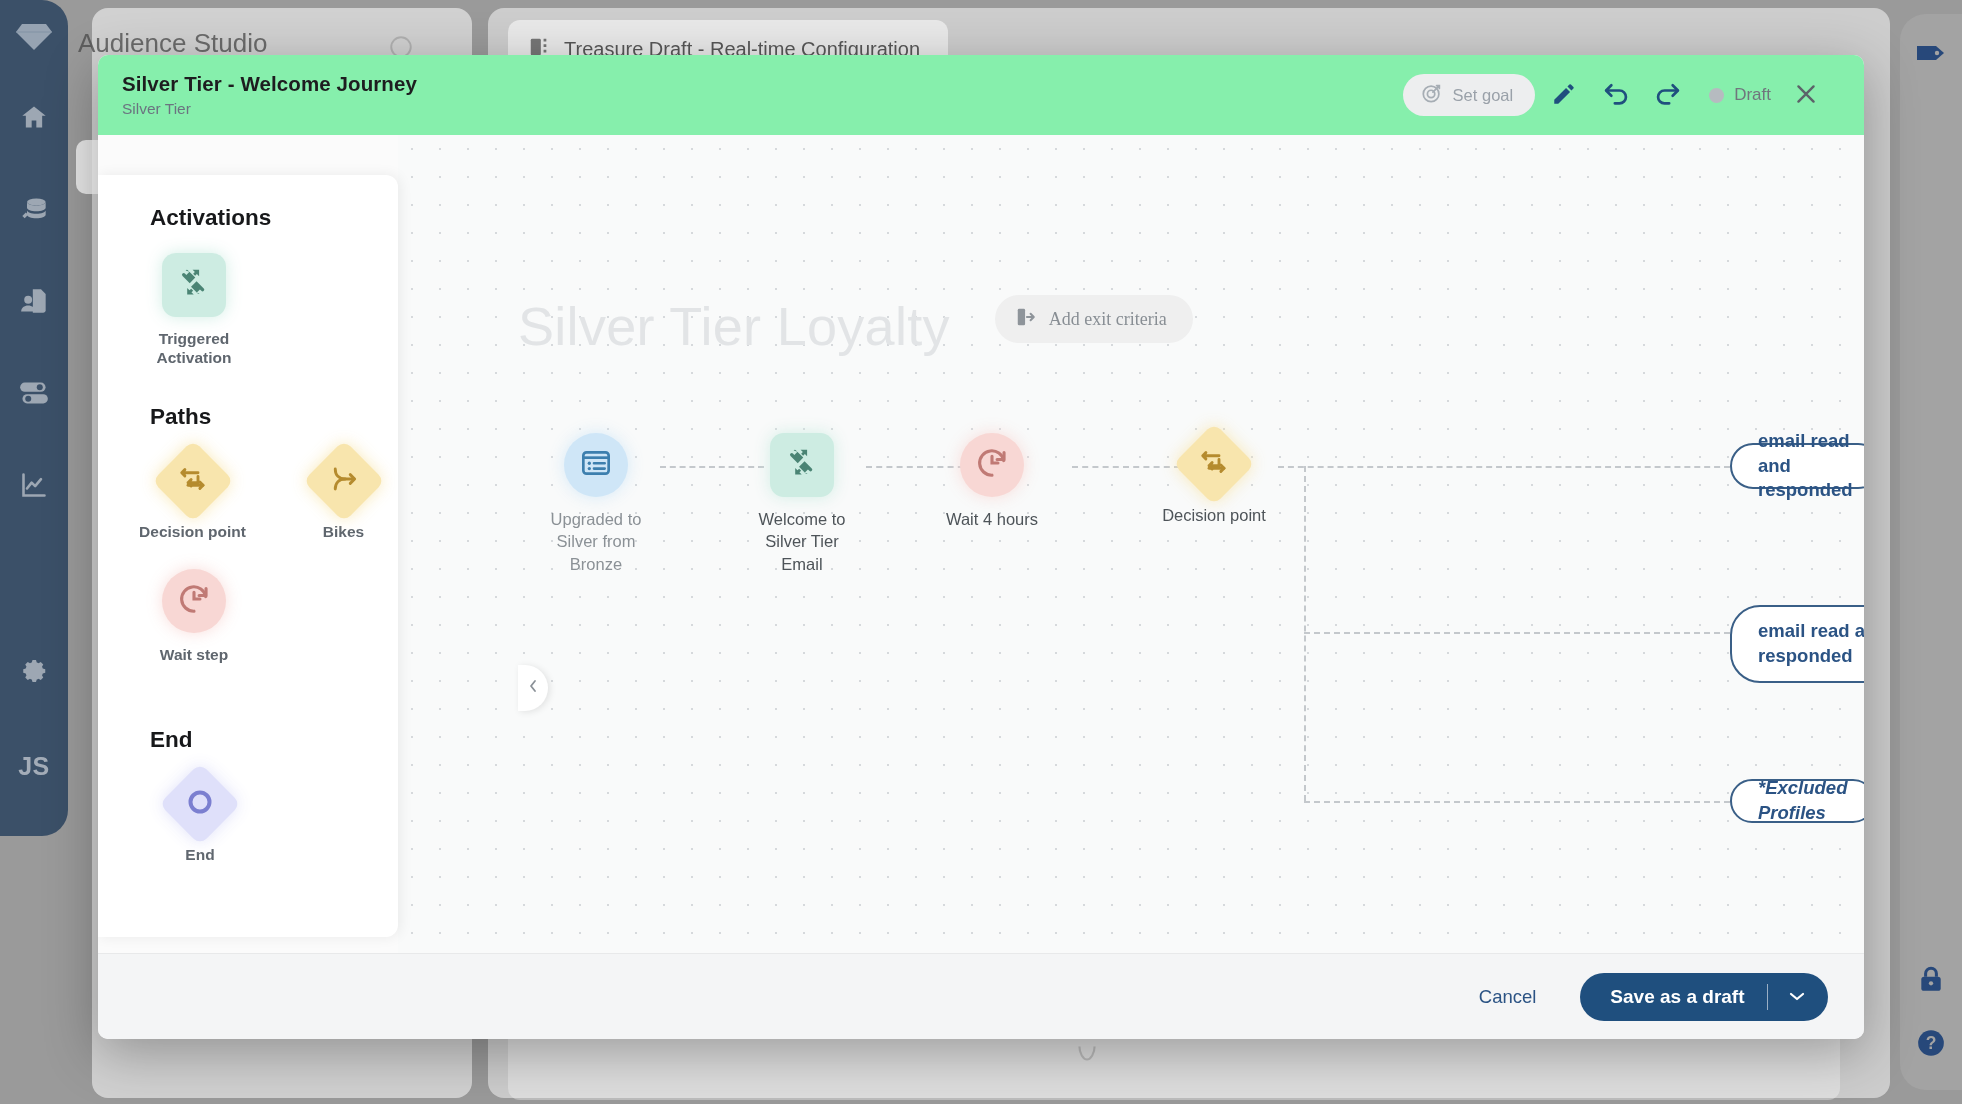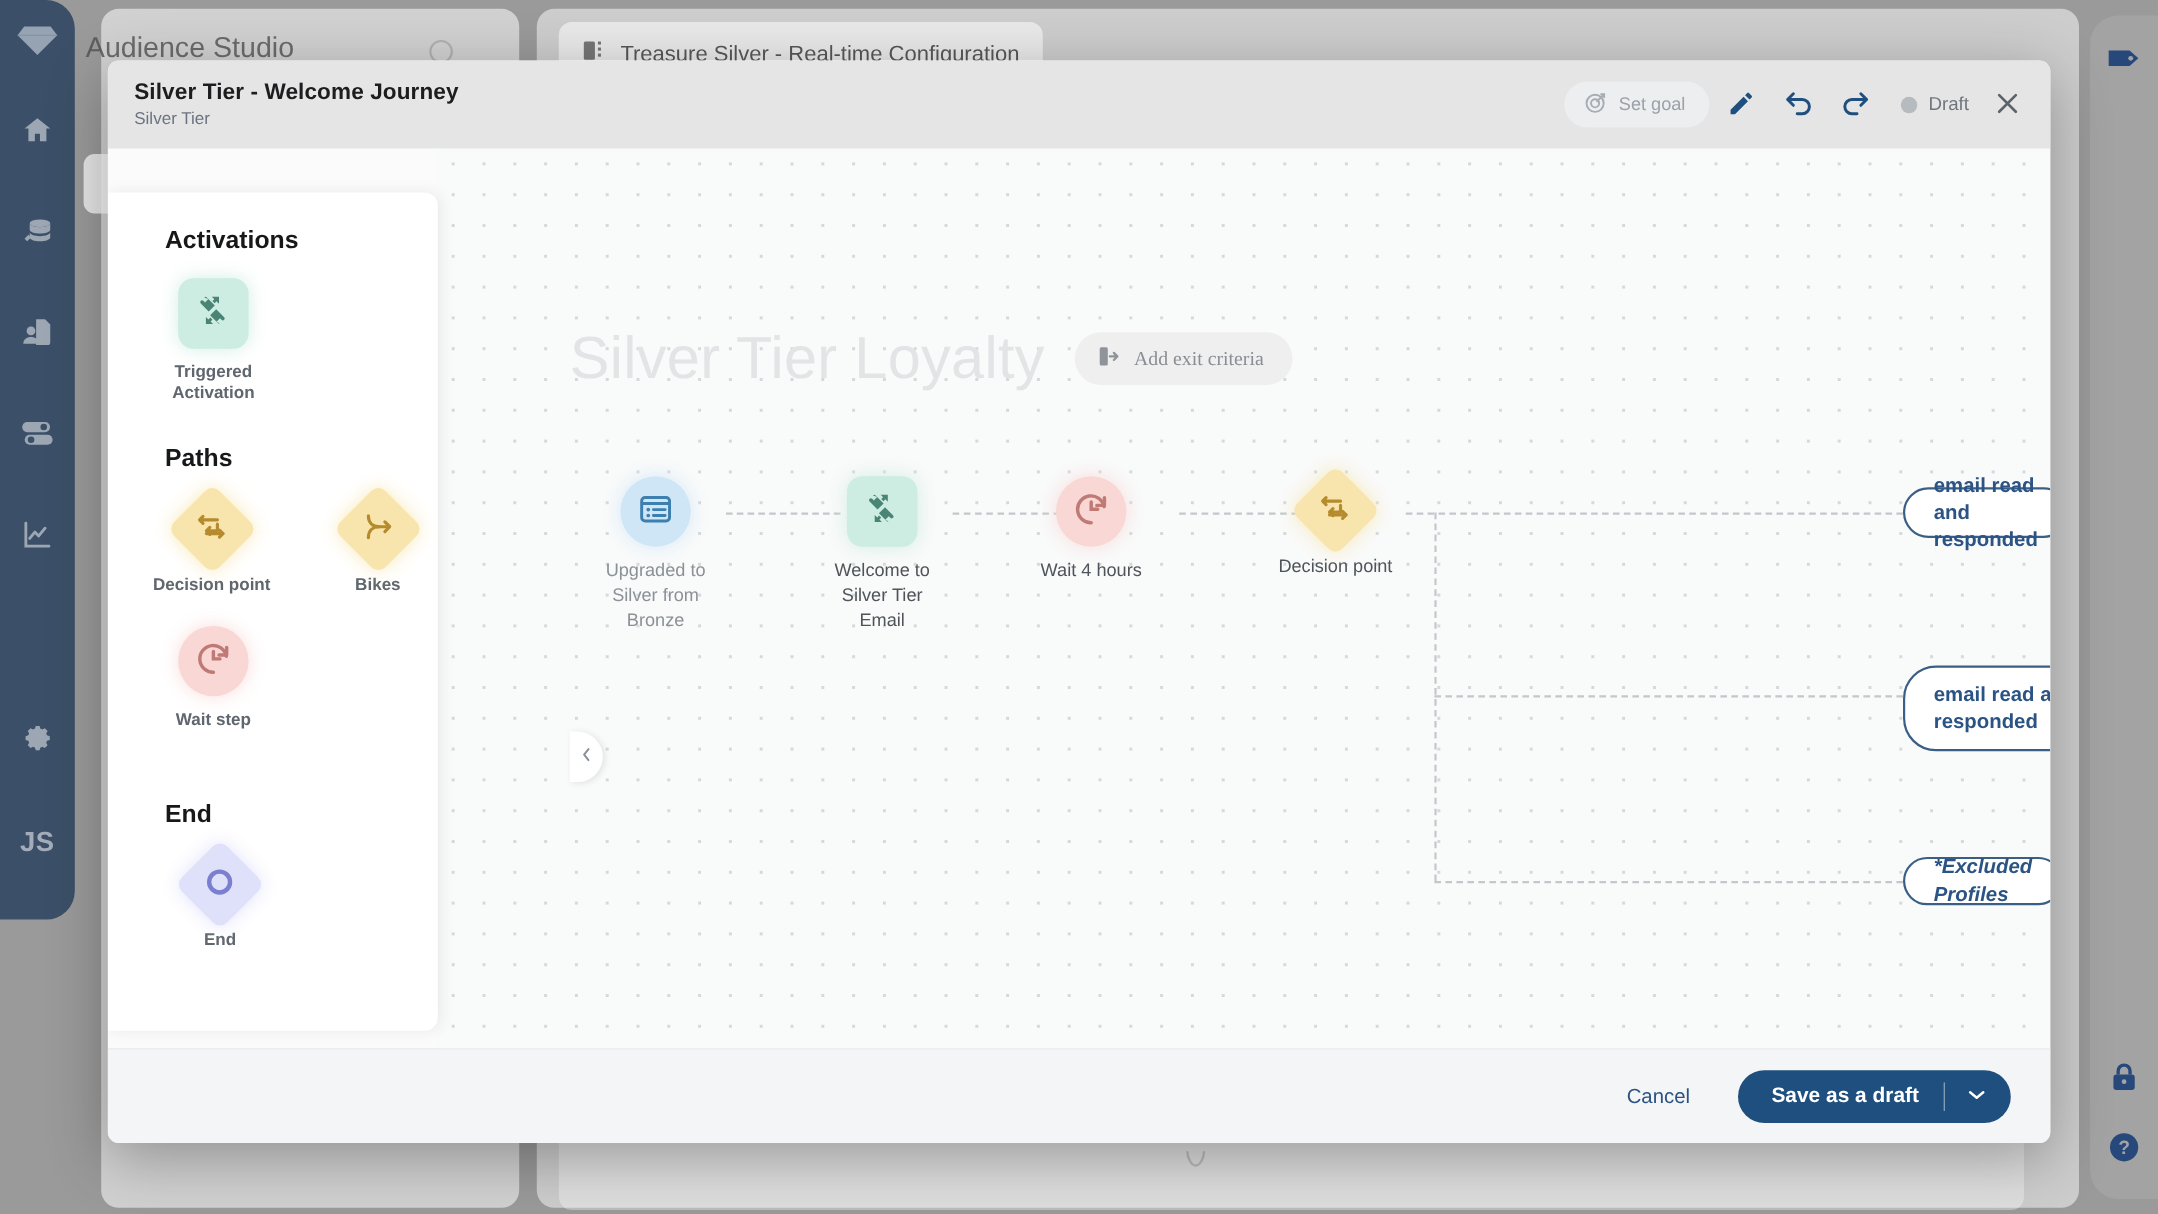--- a/index.html
+++ b/index.html
@@ -74,22 +74,22 @@
 
   
   #modal {
     position: absolute; left: 98px; top: 55px; width: 1766px; height: 984px;
     background: #fbfbfb; border-radius: 10px;
     box-shadow: 0 14px 54px rgba(0,0,0,.30);
     display: flex; flex-direction: column; overflow: hidden;
   }
 
   .modal-header {
-    height: 80px; flex: 0 0 80px; background: #e5e5e5;
-    display: flex; align-items: center; padding: 0 16px 0 24px;
+    height: 80px; flex: 0 0 80px; background: #86efac;
+    display: flex; align-items: center; padding: 0 35px 0 24px;
     position: relative; z-index: 30; justify-content: flex-end;
   }
   .mh-titles { display: flex; flex-direction: column; gap: 4px; }
   .mh-title { font-size: 20.5px; font-weight: bold; color: #1d1d1f; letter-spacing: .1px; }
   .mh-sub { font-size: 15.5px; color: #6b7480; }
   .mh-right { margin-left: auto; display: flex; align-items: center; gap: 6px; }
 
   .btn-setgoal {
     display: flex; align-items: center; gap: 10px;
     background: #edeeef; border: none; border-radius: 22px;
@@ -157,21 +157,21 @@
   
   .canvas {
     position: absolute; left: 300px; top: 0; right: 0; bottom: 0;
     background-color: #f9fafa;
     background-image: radial-gradient(#d6d9dc 1.35px, transparent 1.35px);
     background-size: 28px 28px;
     overflow: hidden;
   }
   .canvas-title-row {
     position: absolute; left: 120px; top: 160px;
-    display: flex; align-items: center; gap: 27px;
+    display: flex; align-items: flex-start; gap: 45px;
   }
   .canvas-title {
     font-size: 54px; color: #e2e4e6; font-weight: 400; letter-spacing: .3px;
     white-space: nowrap;
   }
   .btn-exit-criteria {
     display: flex; align-items: center; gap: 12px;
     background: #efefef; border: none; border-radius: 25px;
     height: 48px; padding: 0 26px 0 20px;
     font-size: 18px; color: #888e94; font-family: Liberation Serif, serif; cursor: pointer;
@@ -287,21 +287,21 @@
     <div class="bg-panel-right"></div>
     <div class="bg-tab">
       <span>
         <svg width="22" height="22" viewBox="0 0 24 24" fill="#6d6d6d">
             <rect x="3" y="3" width="11" height="18" rx="1.5"></rect>
             <rect x="17" y="3" width="3" height="3"></rect>
             <rect x="17" y="9" width="3" height="3"></rect>
             <rect x="17" y="15" width="3" height="3"></rect>
           </svg>
       </span>
-      <span>Treasure Silver - Real-time Configuration</span>
+      <span>Treasure Draft - Real-time Configuration</span>
     </div>
     <div class="bg-canvas-card"></div>
     <span class="bg-chevron">
       <svg width="28" height="26" viewBox="0 0 24 24" fill="none" stroke="#7d7d7d" stroke-width="2">
           <path d="M5 6c0 6 3.5 12 7 12s7-6 7-12"></path>
         </svg>
     </span>
   </div>
 
   <div class="bg-rail">

